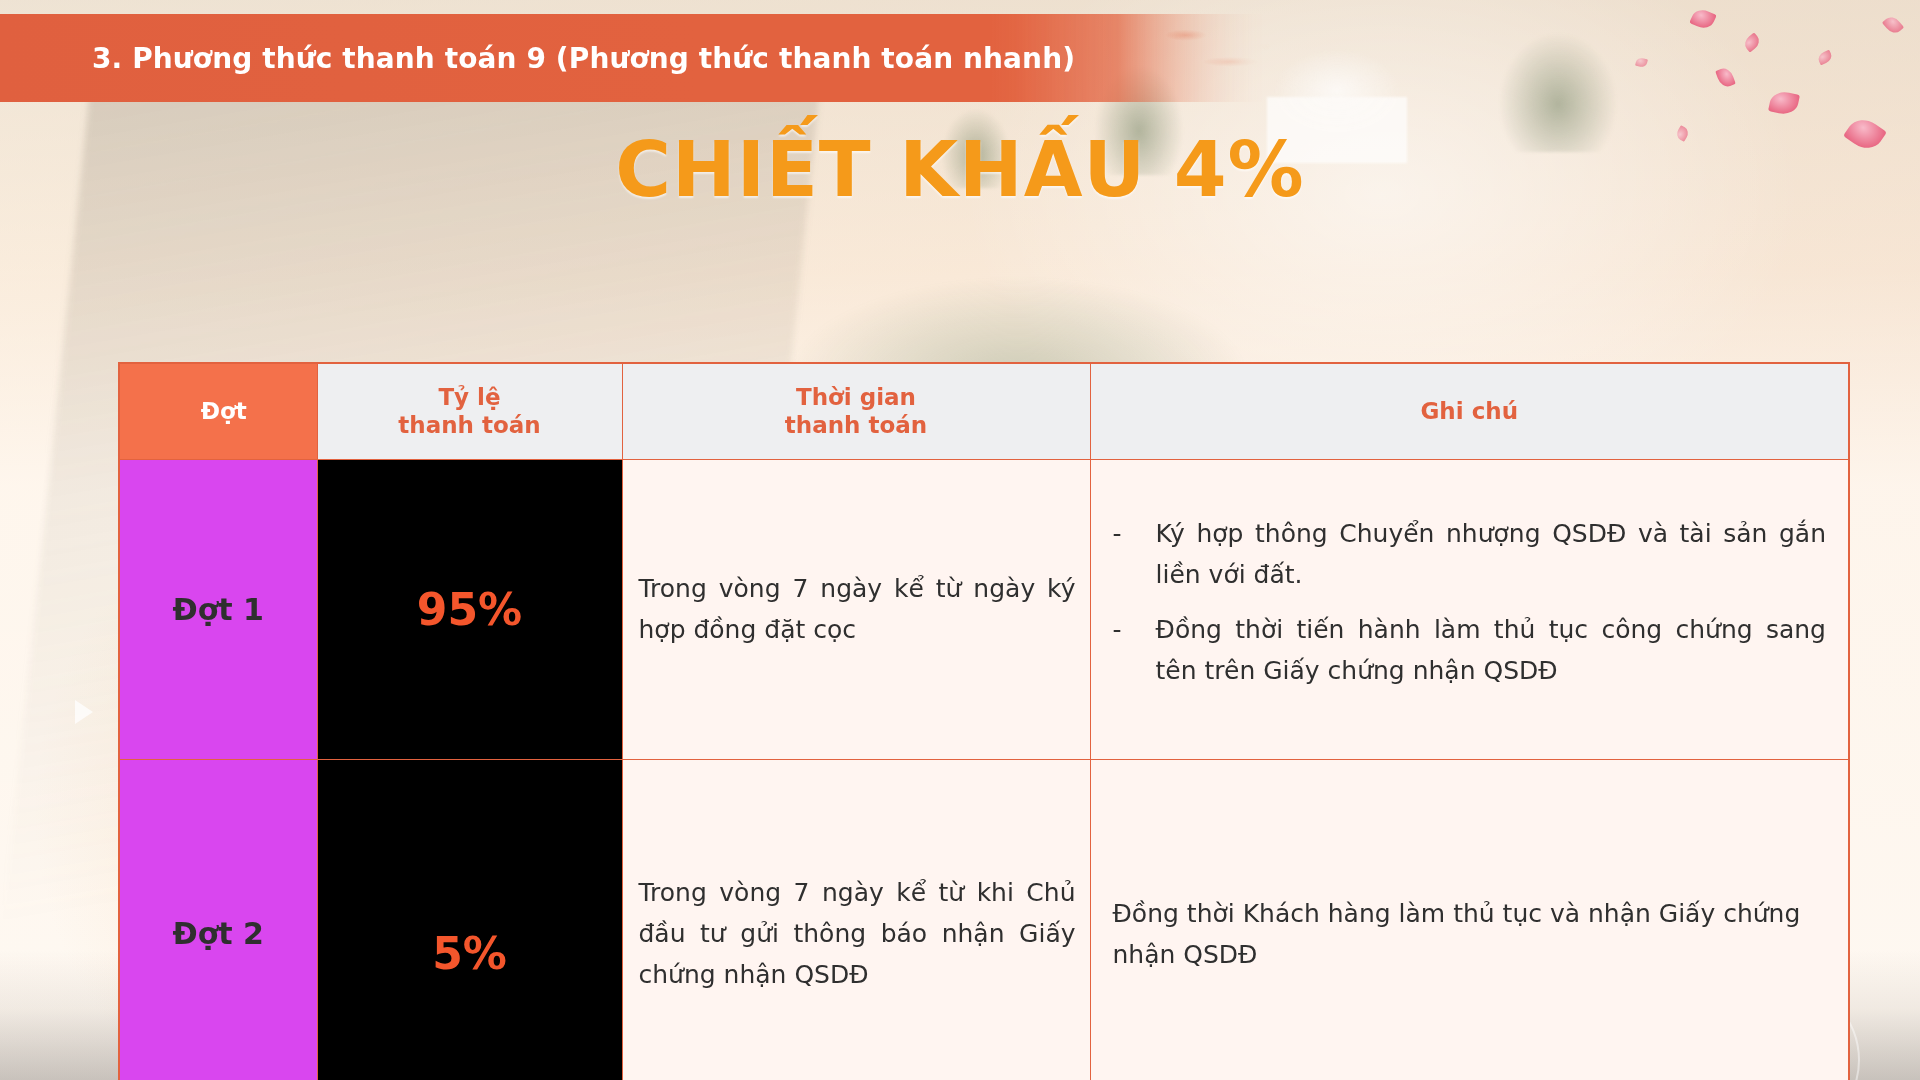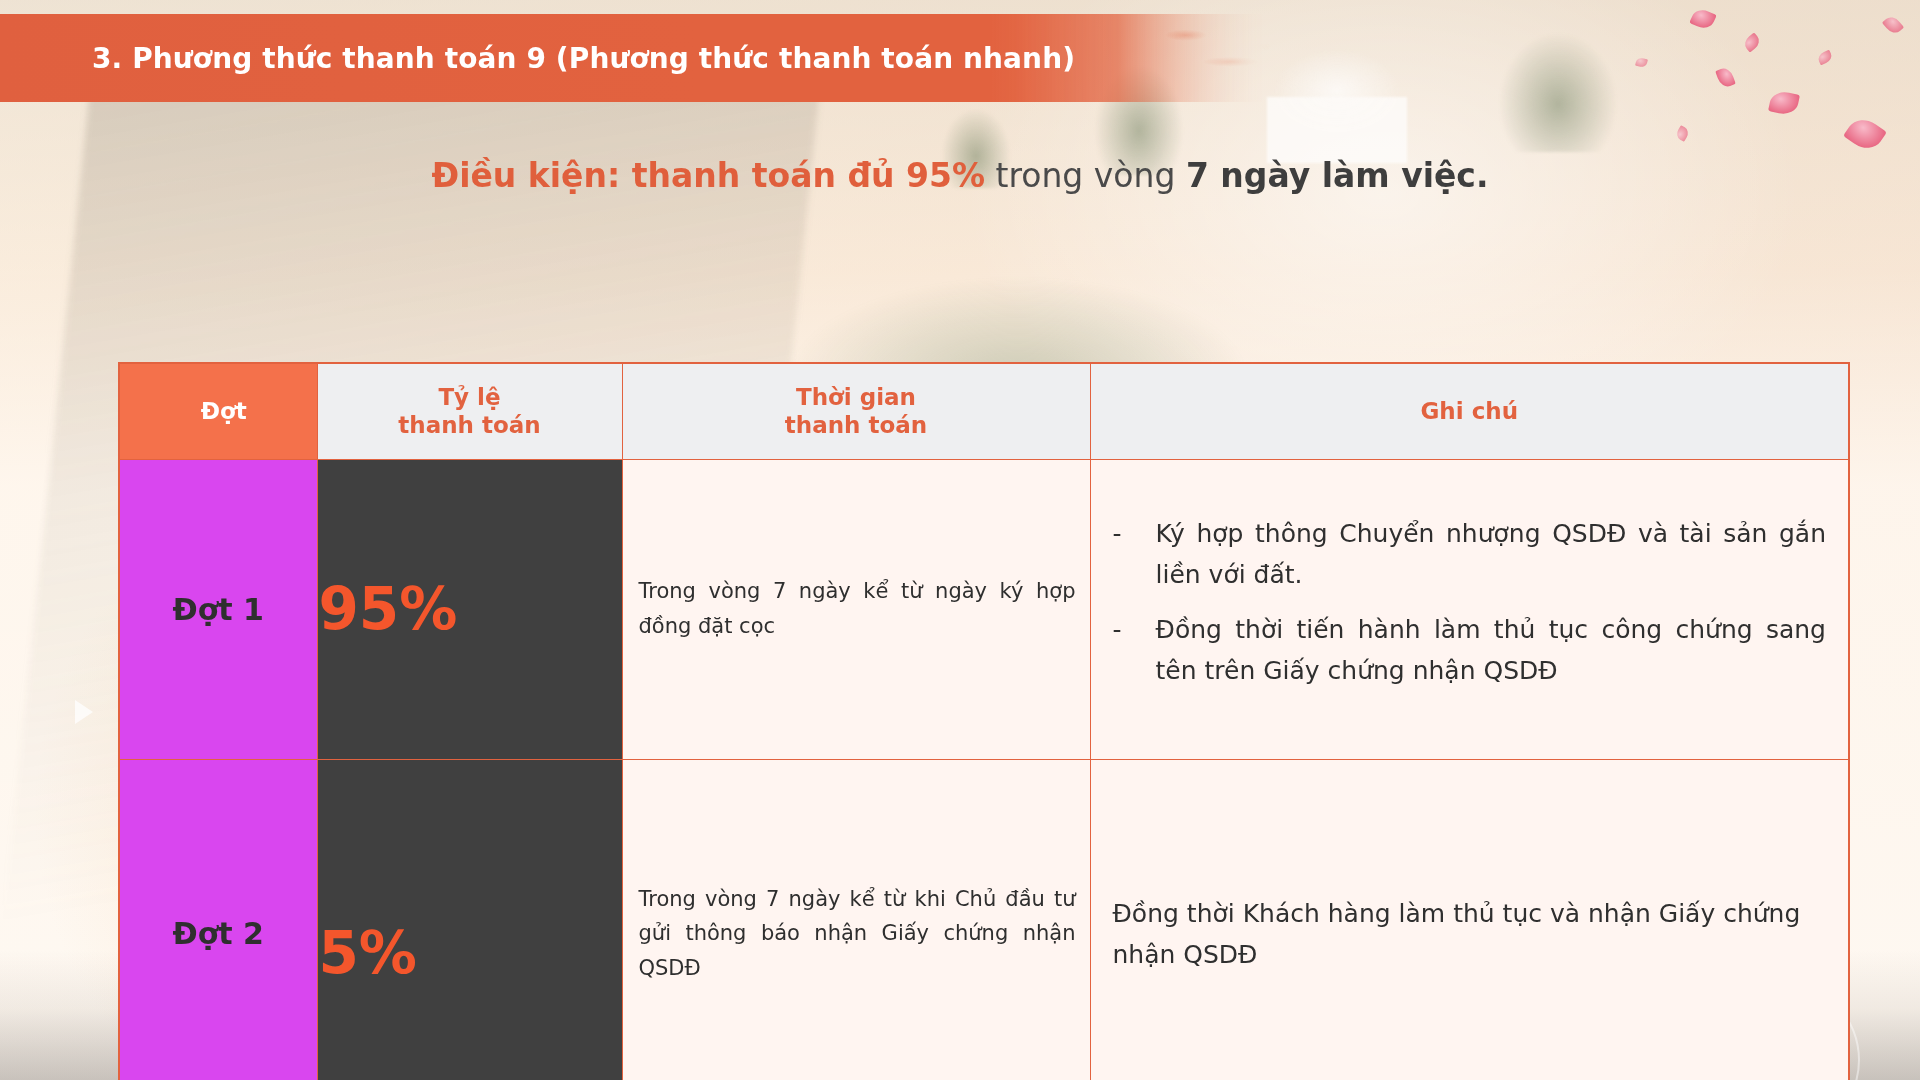--- a/index.html
+++ b/index.html
@@ -171,29 +171,30 @@
     height: 96px;
   }
   .td-phase {
     background: #d946ef;
     color: #2f2f2f;
     font-size: 30px;
     font-weight: bold;
     text-align: center;
   }
   .td-rate {
-    background: #404040;
+    background: #000000;
     color: #f4562c;
-    font-size: 58px;
-    font-weight: bold;
+    font-size: 44px;
+    font-weight: bold;
+    text-align: center;
   }
   .td-text {
     background: #fff5f1;
     color: #2f2f2f;
-    font-size: 21px;
+    font-size: 25px;
     line-height: 1.65;
     text-align: justify;
     text-justify: inter-word;
     padding: 18px 14px 18px 16px;
     vertical-align: top;
   }
   .td-note {
     background: #fff5f1;
     color: #2f2f2f;
     font-size: 25px;
@@ -260,23 +261,21 @@
   <div class="petal" style="left:1884px;top:18px;width:18px;height:14px;transform:rotate(50deg);opacity:.75;"></div>
   <div class="petal" style="left:1636px;top:58px;width:11px;height:9px;transform:rotate(15deg);opacity:.6;"></div>
 </div>
 
 <div class="play-arrow"></div>
 
 <div class="header-band"></div>
 <div class="header-title">3. Phương thức thanh toán 9 (Phương thức thanh toán nhanh)</div>
 
 <div class="hero">
-  <div class="hero-sub">
-    <span class="strong">Điều kiện: thanh toán đủ 95%</span><span> trong vòng </span><span class="strong-dark">7 ngày làm việc.</span>
-  </div>
+  <div class="hero-title">CHIẾT KHẤU 4%</div>
 </div>
 
 <div class="table-wrap">
   <table class="pay-table">
     <colgroup>
       <col class="c1">
         <col class="c2">
         <col class="c3">
         <col class="c4">
     </colgroup>

